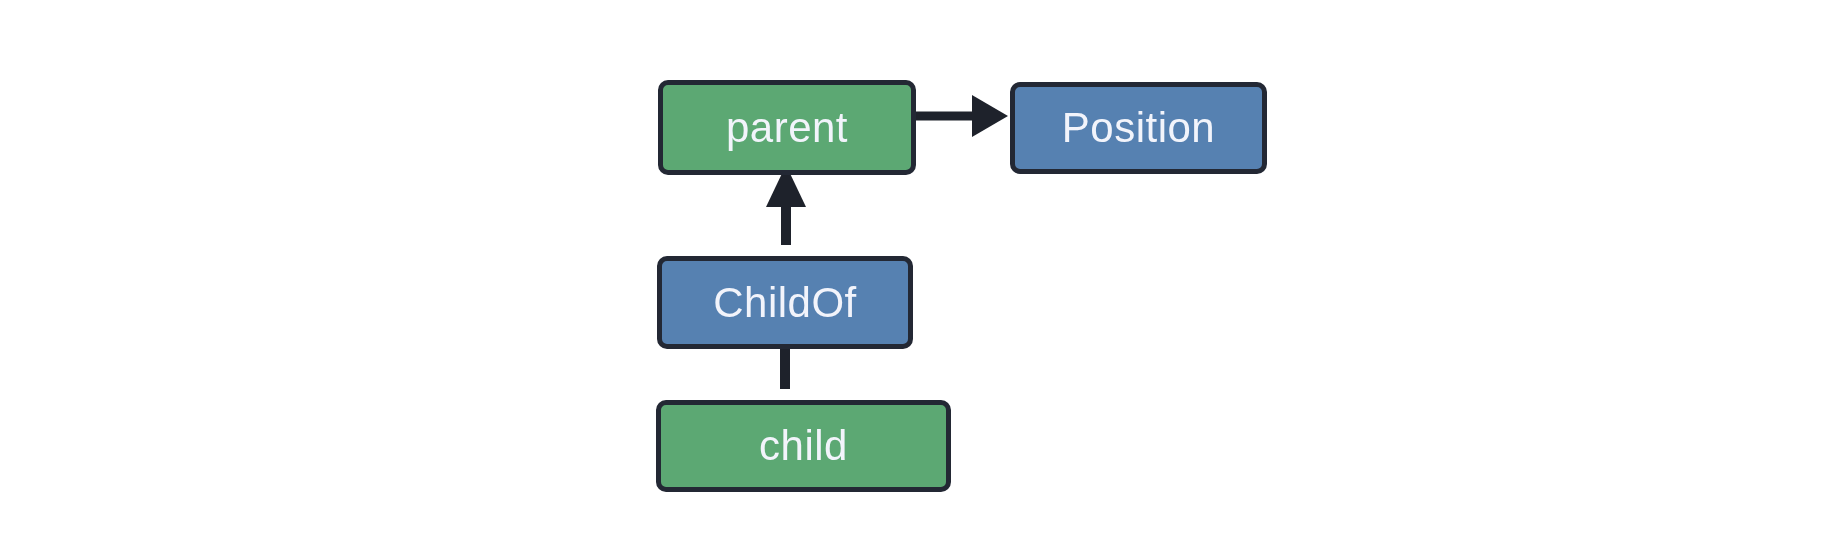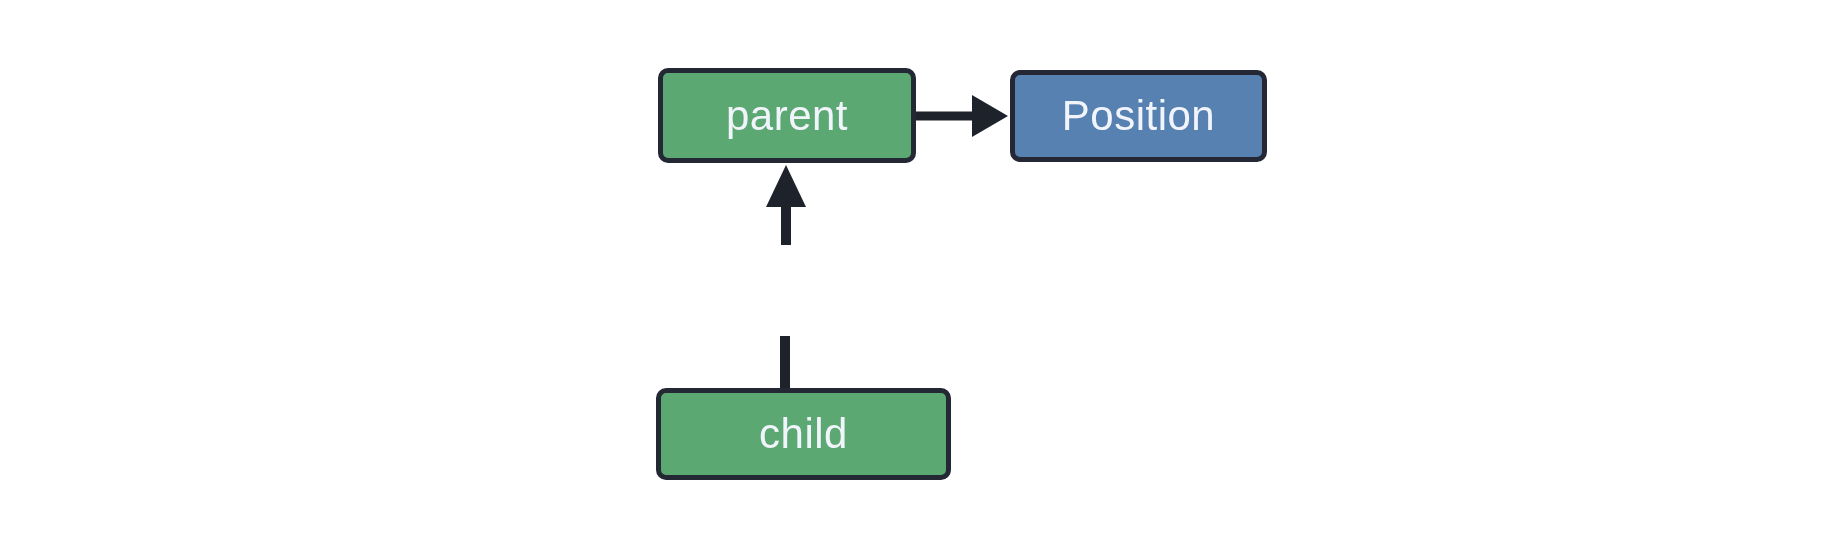--- a/index.html
+++ b/index.html
@@ -32,20 +32,21 @@
     stroke: none;
   }
   .node {
     position: absolute;
     box-sizing: border-box;
     border: 5px solid var(--node-border, #232834);
     border-radius: 10px;
     display: flex;
     align-items: center;
     justify-content: center;
+    margin-top: 12px;
   }
   .node.entity     { background: var(--entity-fill, #5ca873); }
   .node.component  { background: var(--component-fill, #5681b1); }
   .node-label {
     color: var(--label-color, #f2f4fb);
     font-size: 42px;
     font-weight: 400;
     line-height: 1;
     white-space: nowrap;
     letter-spacing: 0.5px;
@@ -78,18 +79,21 @@
   </svg>
 
   <div class="node entity" id="node-parent">
     <span class="node-label">parent</span>
   </div>
 
   <div class="node component" id="node-position">
     <span class="node-label">Position</span>
   </div>
 
+  <div class="node component" id="node-childof">
+    <span class="node-label">ChildOf</span>
+  </div>
 
   <div class="node entity" id="node-child">
     <span class="node-label">child</span>
   </div>
 
 </div>
 
 </body></html>

